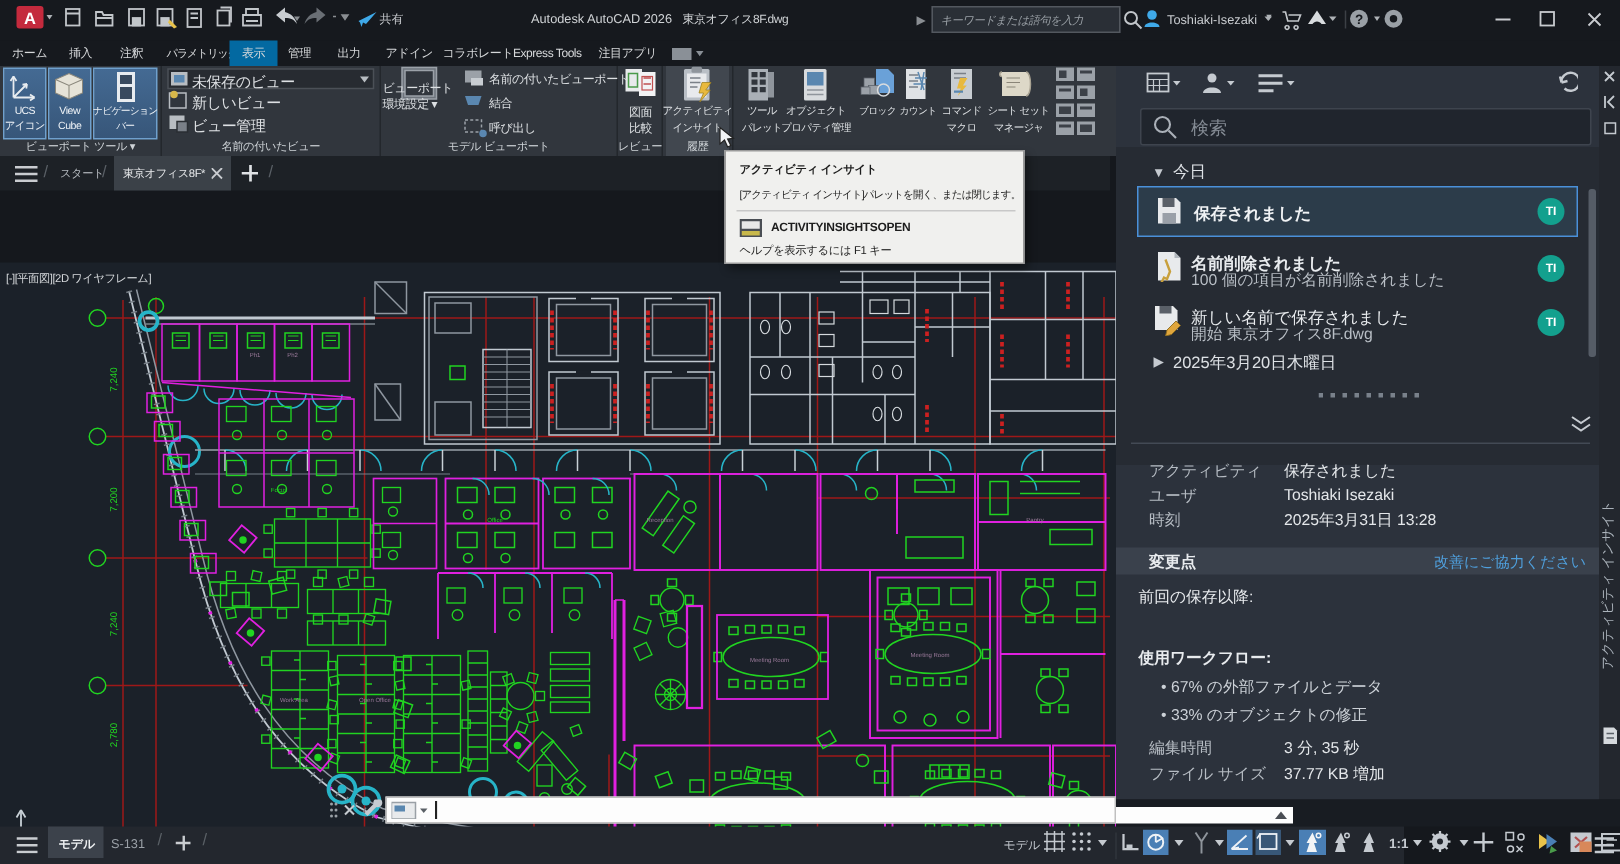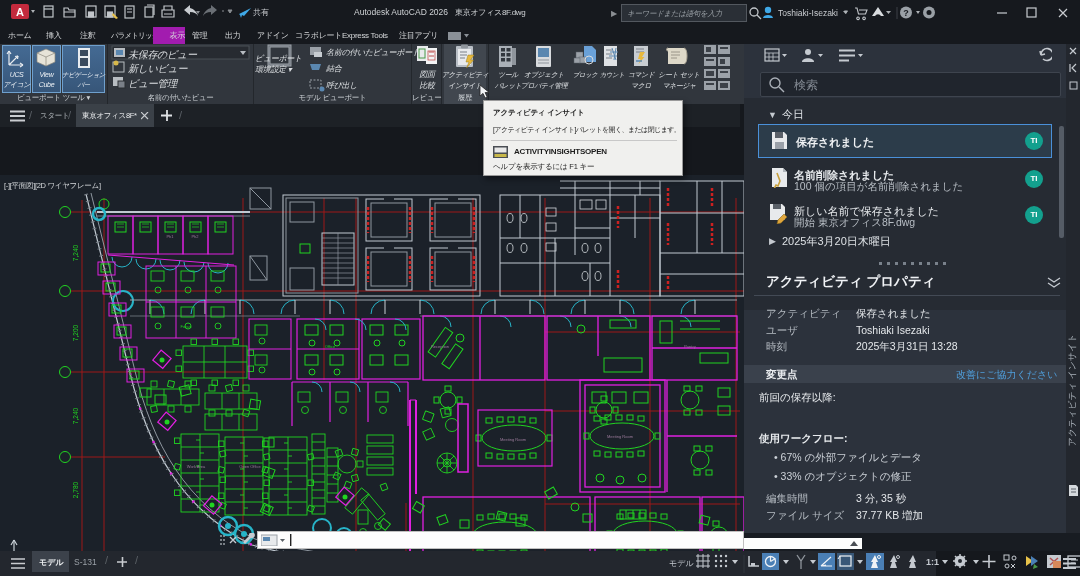--- a/index.html
+++ b/index.html
@@ -4,21 +4,21 @@
 <style>
   * { margin:0; padding:0; box-sizing:border-box; }
   html,body { width:1080px; height:576px; overflow:hidden; background:#15181d; }
   body { font-family:"Liberation Sans", sans-serif; position:relative; }
   .abs { position:absolute; }
   
   #titlebar { left:0; top:0; width:1080px; height:27px; background:#16191e; color:#c9ccd0; }
   #tabrow { left:0; top:27px; width:1080px; height:17px; background:#16191e; }
   .rtab { position:absolute; top:0; height:17px; line-height:17px; color:#d6d8da; font-size:8px; letter-spacing:-0.3px; white-space:nowrap; }
   
-  #ribbon { left:0; top:44px; width:745px; height:60px; background:#31363d;font-style:italic; }
+  #ribbon { left:0; top:44px; width:745px; height:60px; background:#31363d; }
   #ribbonlabels { left:0; top:92px; width:745px; height:12px; }
   .plabel { position:absolute; top:0; height:12px; line-height:11px; font-size:7.5px; letter-spacing:-0.3px; color:#ced3d7; text-align:center; white-space:nowrap; }
   .rbtxt { position:absolute; font-size:8px; letter-spacing:-0.3px; color:#dde0e3; white-space:nowrap; }
   .blueb { position:absolute; background:linear-gradient(#446a93,#375679); border:1px solid #6fa0cd; }
   
   #filetabs { left:0; top:104px; width:740px; height:23px; background:#1d2126; }
   
   #canvas { left:0; top:127px; width:744px; height:425px; background:#1b2129;margin-top:48px; }
   
   #statusbar { left:0; top:551px; width:936px; height:25px; background:#23272e; }
@@ -91,21 +91,21 @@
       <path d="M9 9 l4 4" stroke="#c2c6ca" stroke-width="1.3"></path>
     </svg>
 <span class="abs" style="left:778px;top:8px;font-size:8.5px;color:#c9ccd0">Toshiaki-Isezaki</span> 
     <span class="abs" style="left:843px;top:9px;font-size:6px;color:#aeb2b6">▼</span>
 </div>
 <div class="abs" id="tabrow">
 <span class="rtab" style="left:8px">ホーム</span>
 <span class="rtab" style="left:46px">挿入</span>
 <span class="rtab" style="left:80px">注釈</span>
 <span class="rtab" style="left:111px;letter-spacing:-0.9px;font-size:7.5px">パラメトリック</span>
-<div class="rtab" style="left:153px;width:32px;background:#a21caf;text-align:right">表示</div>
+<div class="rtab" style="left:153px;width:32px;background:#0369a1;text-align:center">表示</div>
 <span class="rtab" style="left:192px">管理</span>
 <span class="rtab" style="left:225px">出力</span>
 <span class="rtab" style="left:257px">アドイン</span>
 <span class="rtab" style="left:295px">コラボレート</span>
 <span class="rtab" style="left:342px">Express Tools</span>
 <span class="rtab" style="left:399px">注目アプリ</span>
 <svg class="abs" style="left:448px;top:4px" width="22" height="10">
       <rect x="0" y="1" width="13" height="8" fill="#8a9097"></rect>
       <path d="M16 3 l5 0 l-2.5 3.5 z" fill="#8a9097"></path>
     </svg>
@@ -845,21 +845,20 @@
         <rect x="16" y="1" width="3" height="3"></rect>
         <rect x="24" y="1" width="3" height="3"></rect>
         <rect x="32" y="1" width="3" height="3"></rect>
         <rect x="40" y="1" width="3" height="3"></rect>
         <rect x="48" y="1" width="3" height="3"></rect>
         <rect x="56" y="1" width="3" height="3"></rect>
         <rect x="64" y="1" width="3" height="3"></rect>
       </g>
     </svg>
 
-  <span class="abs" style="left:22px;top:229px;font-size:13.5px;font-weight:bold;color:#f0f2f5">アクティビティ プロパティ</span>
   <svg class="abs" style="left:303px;top:233px" width="14" height="12">
       <path d="M1 1 l6 4 l6 -4 M1 6 l6 4 l6 -4" stroke="#c5cad0" stroke-width="1.3" fill="none"></path>
     </svg>
   <div class="abs" style="left:10px;top:251px;width:306px;height:1px;background:#434a55"></div>
   <span class="abs" style="left:22px;top:263px;font-size:10.5px;color:#b6bcc3">アクティビティ</span>
   <span class="abs" style="left:112px;top:263px;font-size:10.5px;color:#e4e7ea">保存されました</span>
   <span class="abs" style="left:22px;top:280px;font-size:10.5px;color:#b6bcc3">ユーザ</span>
   <span class="abs" style="left:112px;top:280px;font-size:10.5px;color:#e4e7ea">Toshiaki Isezaki</span>
   <span class="abs" style="left:22px;top:296px;font-size:10.5px;color:#b6bcc3">時刻</span>
   <span class="abs" style="left:112px;top:296px;font-size:10.5px;color:#e4e7ea">2025年3月31日 13:28</span>

